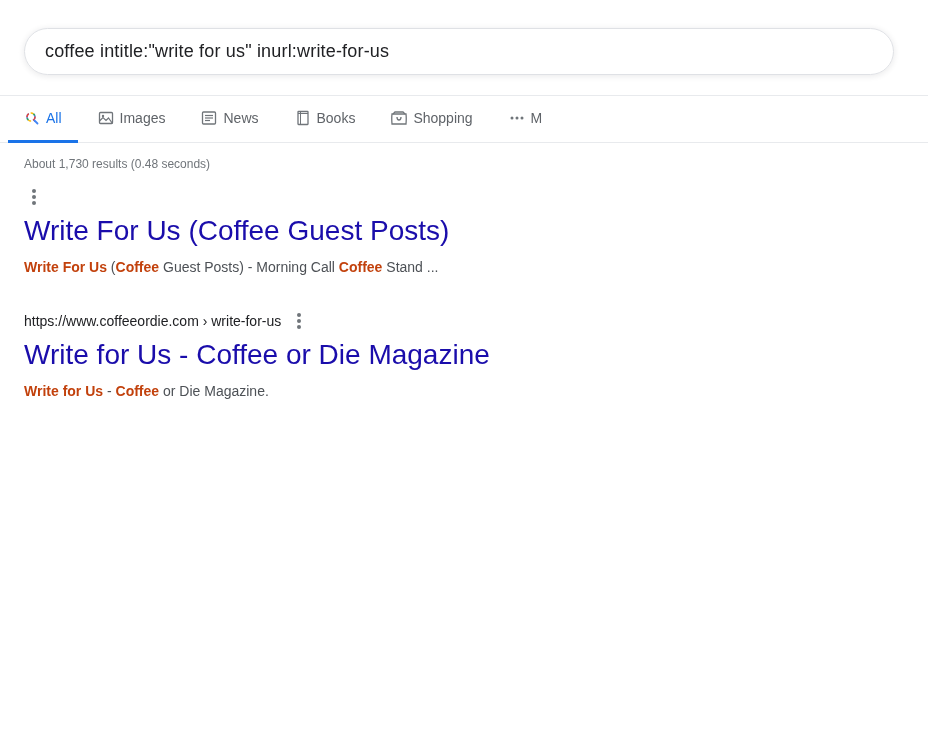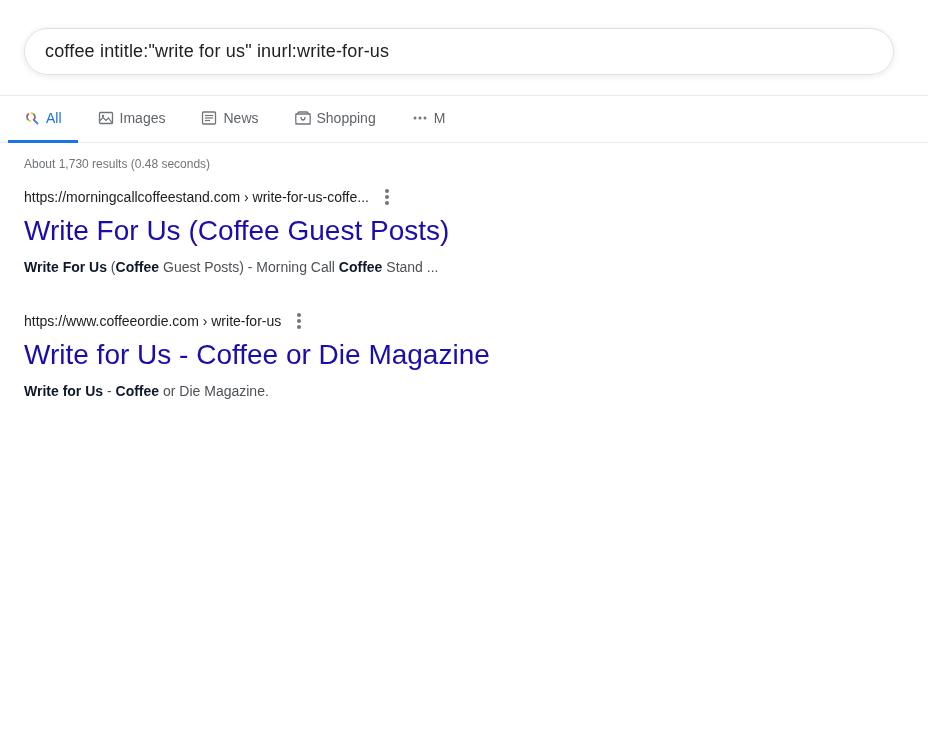--- a/index.html
+++ b/index.html
@@ -128,21 +128,21 @@
       font-weight: 400;
     }
 
     .result-snippet {
       font-size: 14px;
       color: #4d5156;
       line-height: 1.6;
     }
 
     .result-snippet strong {
-      color: #0f172a;
+      color: #c2410c;
       font-weight: 700;
     }
   </style>
 </head>
 <body>
 
 <div class="search-bar-container">
   <div class="search-bar">
     <span class="search-query">coffee intitle:"write for us" inurl:write-for-us</span>
   </div>
@@ -181,20 +181,30 @@
       <svg width="16" height="16" viewBox="0 0 16 16" fill="none">
         <rect x="1.5" y="2" width="13" height="12" rx="1" stroke="#70757a" stroke-width="1.3" fill="none"></rect>
         <line x1="4" y1="5.5" x2="12" y2="5.5" stroke="#70757a" stroke-width="1.2"></line>
         <line x1="4" y1="8" x2="12" y2="8" stroke="#70757a" stroke-width="1.2"></line>
         <line x1="4" y1="10.5" x2="9" y2="10.5" stroke="#70757a" stroke-width="1.2"></line>
       </svg>
     </span>
     <span>News</span>
   </div>
 
+  <div class="nav-tab">
+    <span class="tab-icon">
+      <svg width="16" height="16" viewBox="0 0 16 16" fill="none">
+        <rect x="3" y="1.5" width="10" height="13" rx="0.5" stroke="#70757a" stroke-width="1.3" fill="none"></rect>
+        <line x1="3" y1="3.5" x2="13" y2="3.5" stroke="#70757a" stroke-width="1"></line>
+        <line x1="5.5" y1="1.5" x2="5.5" y2="14.5" stroke="#70757a" stroke-width="1"></line>
+      </svg>
+    </span>
+    <span>Books</span>
+  </div>
 
   <div class="nav-tab">
     <span class="tab-icon">
       <svg width="16" height="16" viewBox="0 0 16 16" fill="none">
         <path d="M2 4 L4 2 L12 2 L14 4" stroke="#70757a" stroke-width="1.3" fill="none"></path>
         <path d="M1 4 Q0.5 8 1 14 L15 14 Q15.5 8 15 4 Z" stroke="#70757a" stroke-width="1.3" fill="none"></path>
         <path d="M6 7 Q6 10 8 10 Q10 10 10 7" stroke="#70757a" stroke-width="1.3" fill="none"></path>
       </svg>
     </span>
     <span>Shopping</span>
@@ -212,21 +222,20 @@
   </div>
 
 </div>
 
 <div class="results-info">About 1,730 results (0.48 seconds)</div>
 
 <div class="results-container">
 
   <div class="result-item">
     <div class="result-url-row">
-      <span class="result-url">https://morningcallcoffeestand.com › write-for-us-coffe...</span>
       <div class="more-icon">
         <div class="dot"></div>
         <div class="dot"></div>
         <div class="dot"></div>
       </div>
     </div>
     <div class="result-title">Write For Us (Coffee Guest Posts)</div>
     <div class="result-snippet">
       <strong>Write For Us</strong> (<strong>Coffee</strong> Guest Posts) - Morning Call <strong>Coffee</strong> Stand ...
     </div>

